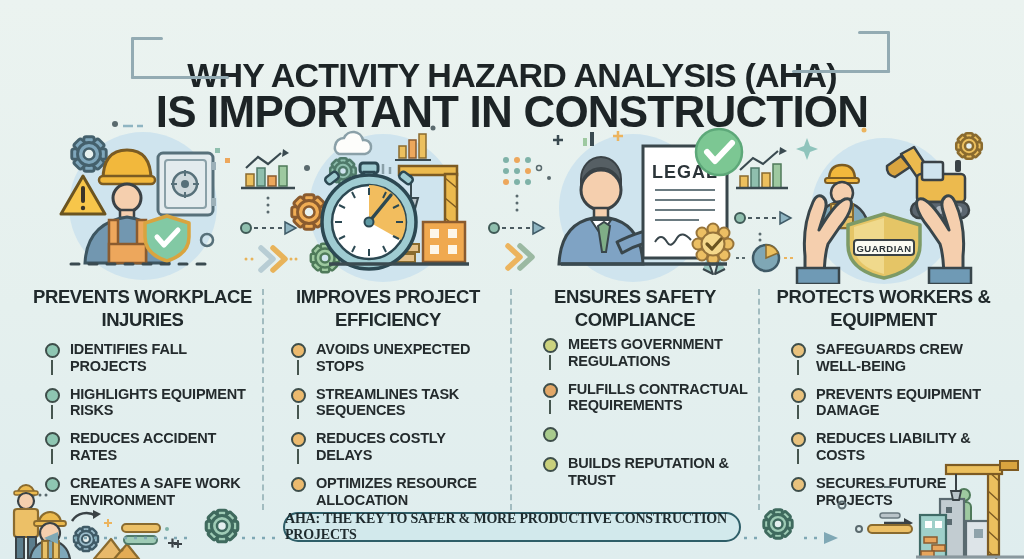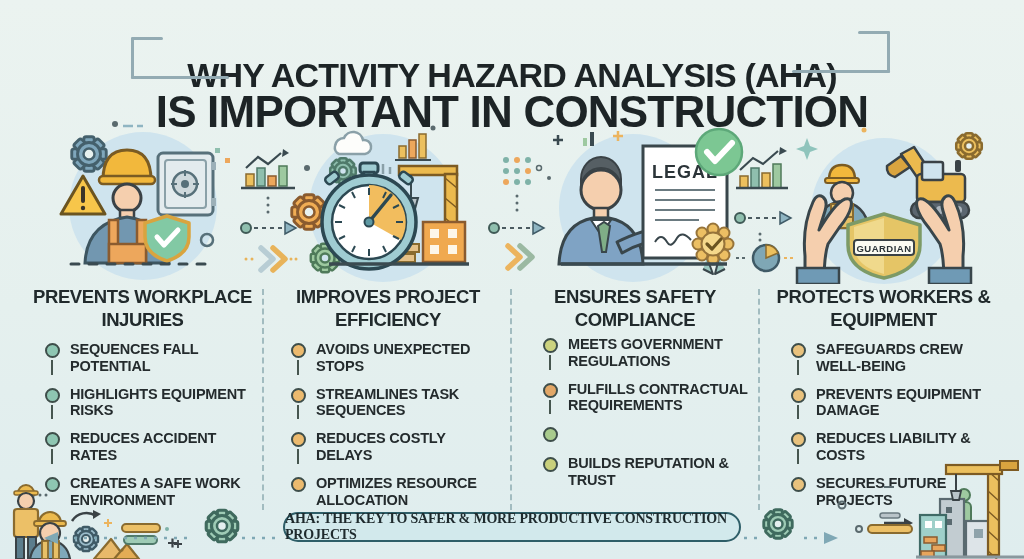--- a/index.html
+++ b/index.html
@@ -376,21 +376,21 @@
   <div class="col-heading" style="left:10px;width:265px">PREVENTS WORKPLACE INJURIES</div>
   <div class="col-heading" style="left:272px;width:232px">IMPROVES PROJECT EFFICIENCY</div>
   <div class="col-heading" style="left:520px;width:230px">ENSURES SAFETY COMPLIANCE</div>
   <div class="col-heading" style="left:766px;width:235px">PROTECTS WORKERS &amp; EQUIPMENT</div>
 
   <div class="benefits col1" style="left:42px;top:341px;width:218px">
     <div class="item">
         <div class="mcol">
           <div class="dot"></div>
         </div>
-        <div class="itext">SEQUENCES FALL POTENTIAL</div>
+        <div class="itext">IDENTIFIES FALL PROJECTS</div>
       </div>
     <div class="item">
         <div class="mcol">
           <div class="dot"></div>
         </div>
         <div class="itext">HIGHLIGHTS EQUIPMENT RISKS</div>
       </div>
     <div class="item">
         <div class="mcol">
           <div class="dot"></div>

